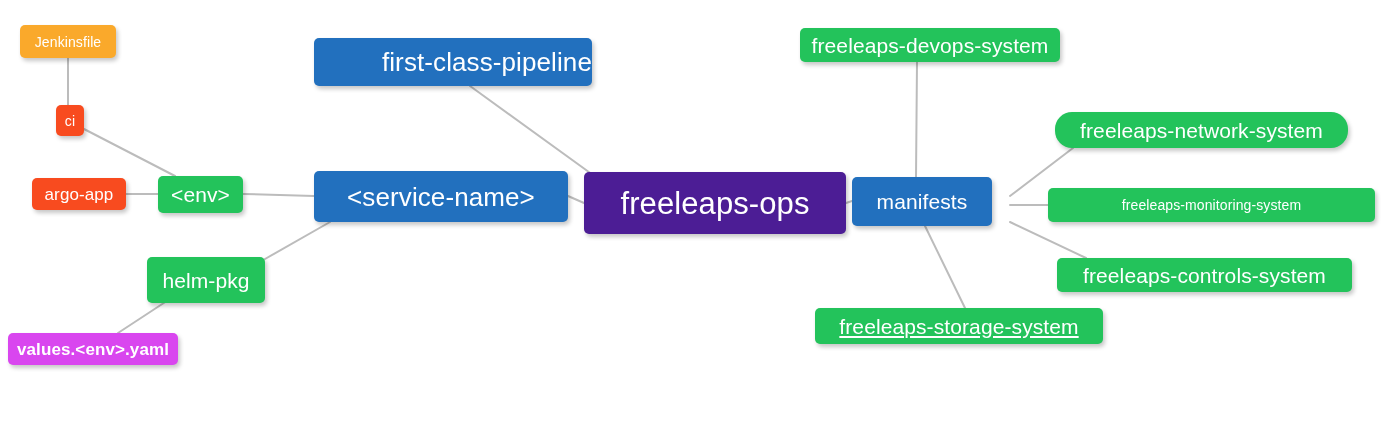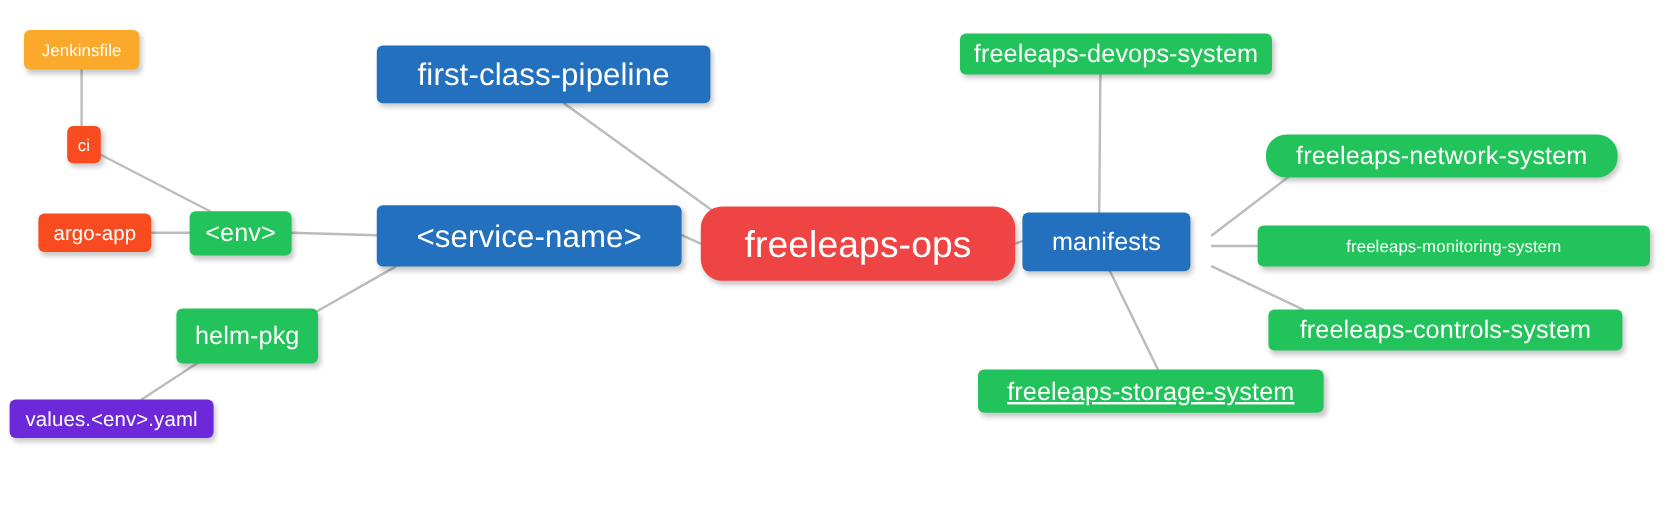--- a/index.html
+++ b/index.html
@@ -66,48 +66,48 @@
       <line x1="158" y1="194" x2="126" y2="194" stroke="#bcbcbc" stroke-width="2" stroke-linecap="round"></line>
       <line x1="68" y1="105" x2="68" y2="58" stroke="#bcbcbc" stroke-width="2" stroke-linecap="round"></line>
       <line x1="176" y1="295" x2="118" y2="333" stroke="#bcbcbc" stroke-width="2" stroke-linecap="round"></line>
       <line x1="916" y1="177" x2="917" y2="62" stroke="#bcbcbc" stroke-width="2" stroke-linecap="round"></line>
       <line x1="1010" y1="196" x2="1073" y2="148" stroke="#bcbcbc" stroke-width="2" stroke-linecap="round"></line>
       <line x1="1010" y1="205" x2="1048" y2="205" stroke="#bcbcbc" stroke-width="2" stroke-linecap="round"></line>
       <line x1="1010" y1="222" x2="1086" y2="258" stroke="#bcbcbc" stroke-width="2" stroke-linecap="round"></line>
       <line x1="925" y1="226" x2="965" y2="308" stroke="#bcbcbc" stroke-width="2" stroke-linecap="round"></line>
     </svg>
   <div id="node-layer">
-      <div class="node t-root" style="left: 584px; top: 172px; width: 262px; height: 62px; font-size: 31px; background: #ef4444; border-radius: 18px;">
+      <div class="node t-root" style="left: 584px; top: 172px; width: 262px; height: 62px; font-size: 31px; background: #4c1d95;">
         <span class="node-label">freeleaps-ops</span>
       </div>
       <div class="node t-blue" style="left: 314px; top: 171px; width: 254px; height: 51px; font-size: 26px; background: rgb(34, 112, 190);">
         <span class="node-label">&lt;service-name&gt;</span>
       </div>
-      <div class="node t-blue" style="left: 314px; top: 38px; width: 278px; height: 48px; font-size: 26px; background: rgb(34, 112, 190);">
+      <div class="node t-blue" style="left: 314px; top: 38px; width: 278px; height: 48px; font-size: 26px; background: rgb(34, 112, 190); justify-content: flex-end;">
         <span class="node-label">first-class-pipeline</span>
       </div>
       <div class="node t-blue" style="left: 852px; top: 177px; width: 140px; height: 49px; font-size: 21px; background: rgb(34, 112, 190);">
         <span class="node-label">manifests</span>
       </div>
       <div class="node t-green" style="left: 158px; top: 176px; width: 85px; height: 37px; font-size: 21px; background: rgb(35, 195, 91);">
         <span class="node-label">&lt;env&gt;</span>
       </div>
       <div class="node t-green" style="left: 147px; top: 257px; width: 118px; height: 46px; font-size: 21px; background: rgb(35, 195, 91);">
         <span class="node-label">helm-pkg</span>
       </div>
       <div class="node t-red" style="left: 56px; top: 105px; width: 28px; height: 31px; font-size: 14px; background: rgb(248, 75, 31);">
         <span class="node-label">ci</span>
       </div>
       <div class="node t-orange" style="left: 20px; top: 25px; width: 96px; height: 33px; font-size: 14px; background: rgb(250, 169, 43);">
         <span class="node-label">Jenkinsfile</span>
       </div>
       <div class="node t-red" style="left: 32px; top: 178px; width: 94px; height: 32px; font-size: 17px; background: rgb(248, 75, 31);">
         <span class="node-label">argo-app</span>
       </div>
-      <div class="node t-red" style="left: 8px; top: 333px; width: 170px; height: 32px; font-size: 17px; background: #6d28d9;">
+      <div class="node t-red" style="left: 8px; top: 333px; width: 170px; height: 32px; font-size: 17px; background: #d946ef; font-weight: bold;">
         <span class="node-label">values.&lt;env&gt;.yaml</span>
       </div>
       <div class="node t-green" style="left: 800px; top: 28px; width: 260px; height: 34px; font-size: 21px; background: rgb(35, 195, 91);">
         <span class="node-label">freeleaps-devops-system</span>
       </div>
       <div class="node t-green" style="left: 1055px; top: 112px; width: 293px; height: 36px; font-size: 21px; background: rgb(35, 195, 91); border-radius: 17px;">
         <span class="node-label">freeleaps-network-system</span>
       </div>
       <div class="node t-green" style="left: 1048px; top: 188px; width: 327px; height: 34px; font-size: 14px; background: rgb(35, 195, 91);">
         <span class="node-label">freeleaps-monitoring-system</span>

